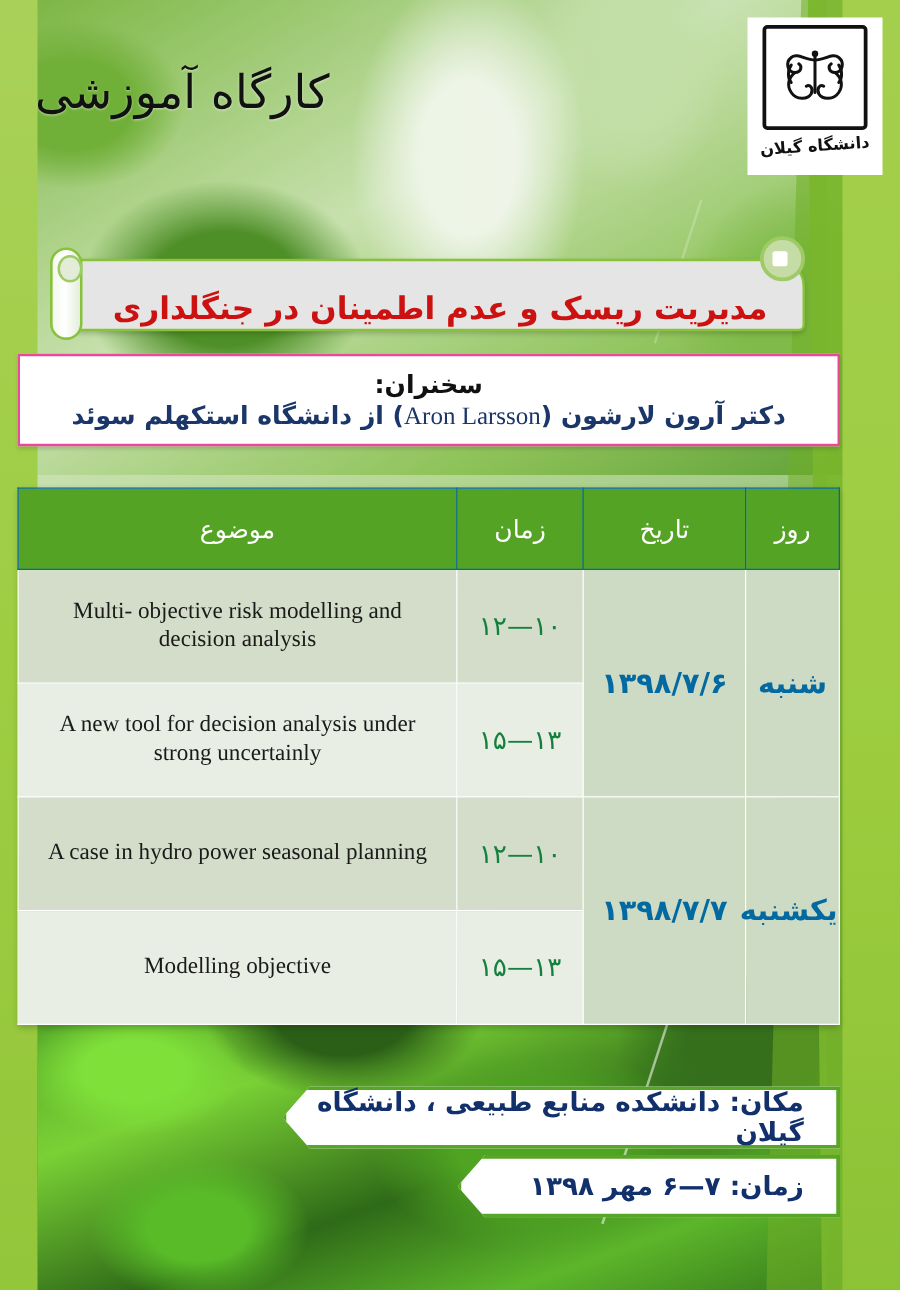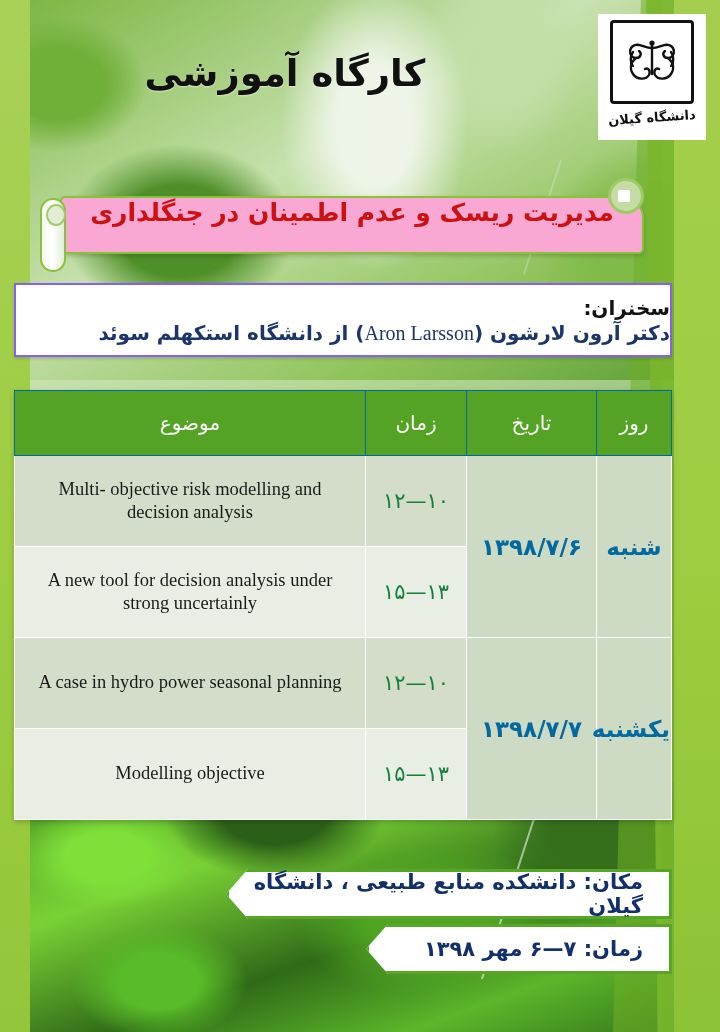--- a/index.html
+++ b/index.html
@@ -93,27 +93,28 @@
     width: 2px; height: 280px;
     background: rgba(255,255,255,.55);
     transform: rotate(18deg);
     transform-origin: top left;
   }
 
   
   .header-title {
     position: absolute;
     left: 0; right: 150px; top: 52px;
-    text-align: center;
+    text-align: left;
     color: #111;
     font-size: 37px;
-    font-weight: bold;
+    font-weight: normal;
     letter-spacing: 0;
     text-shadow: 0 1px 2px rgba(255,255,255,.5);
     direction: rtl;
+    padding-left: 28px;
   }
 
   
   .logo-box {
     position: absolute;
     right: 14px; top: 14px;
     width: 108px; height: 126px;
     background: #ffffff;
     display: flex;
     flex-direction: column;
@@ -142,28 +143,28 @@
   }
 
   
   .title-banner-wrap {
     position: absolute;
     left: 34px; top: 196px;
     width: 610px; height: 58px;
   }
   .title-banner {
     position: absolute;
-    left: 26px; top: 0;
+    left: 26px; top: 11px;
     width: 584px; height: 58px;
-    background: #f9a8d4;
+    background: #e5e5e5;
     border: 2px solid #87c23a;
     border-radius: 5px 22px 5px 5px;
     box-sizing: border-box;
     display: flex;
-    align-items: flex-start;
+    align-items: flex-end;
     justify-content: center;
     box-shadow: 0 2px 4px rgba(0,0,0,.18);
   }
   .title-banner-text {
     color: #cc1111;
     font-size: 25px;
     font-weight: bold;
     direction: rtl;
     padding-bottom: 2px;
   }
@@ -201,25 +202,25 @@
     background: #ffffff;
     border-radius: 2px;
   }
 
   
   .speaker-box {
     position: absolute;
     left: 14px; top: 283px;
     width: 658px; height: 74px;
     background: #ffffff;
-    border: 2px solid #8b5cf6;
+    border: 2px solid #ec4899;
     box-sizing: border-box;
     display: flex;
     flex-direction: column;
-    align-items: flex-start;
+    align-items: center;
     justify-content: center;
     gap: 1px;
     box-shadow: 0 2px 3px rgba(0,0,0,.15);
   }
   .speaker-label {
     color: #111;
     font-size: 20px;
     font-weight: bold;
     direction: rtl;
   }

